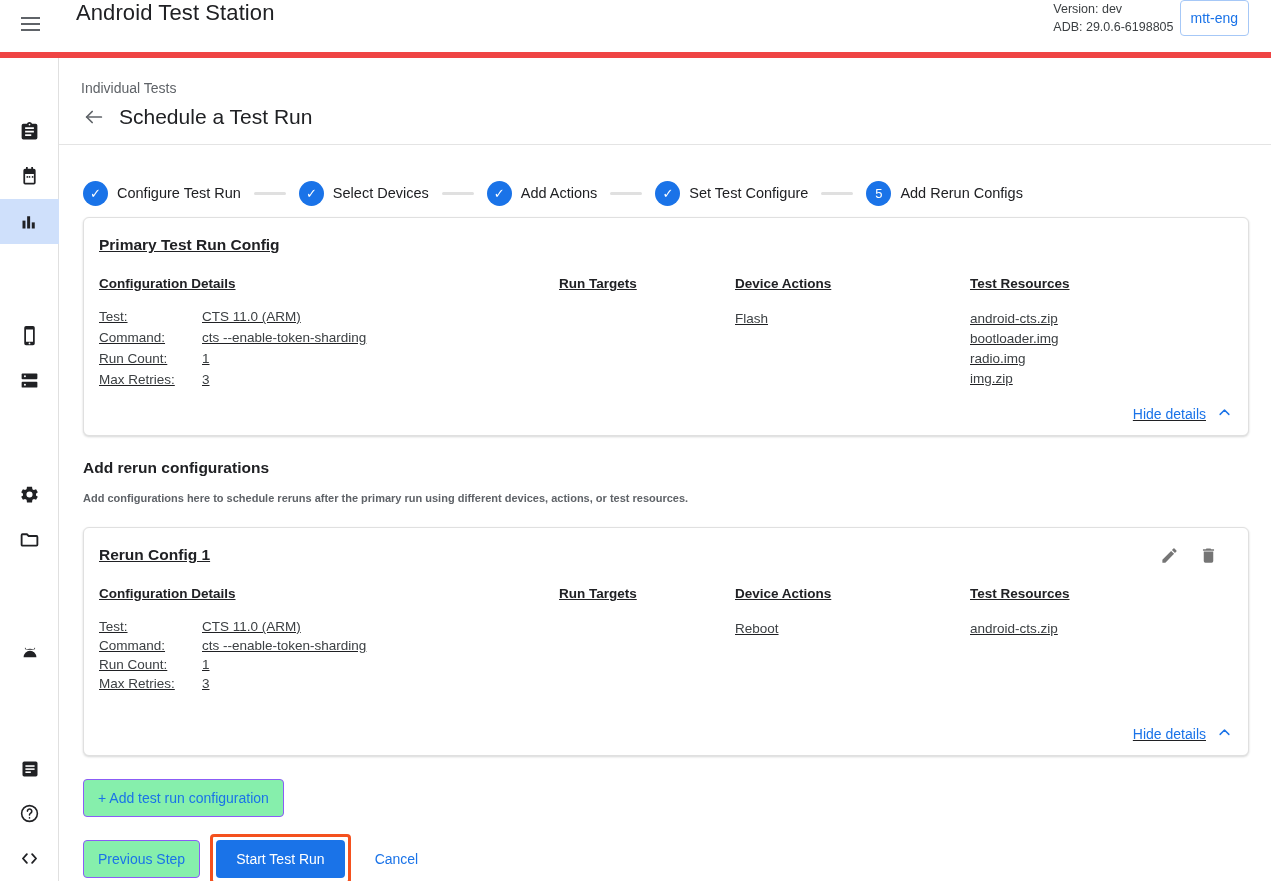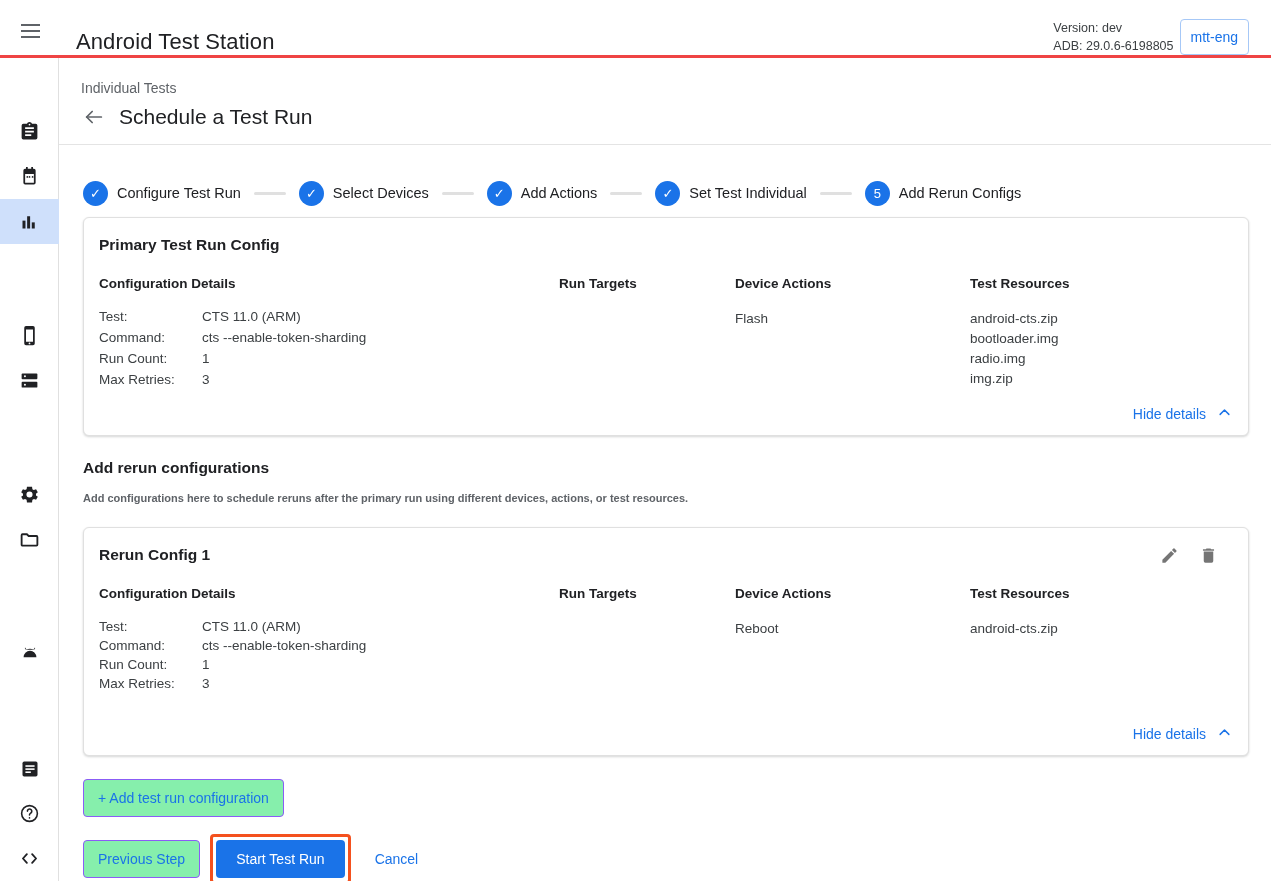--- a/index.html
+++ b/index.html
@@ -9,22 +9,22 @@
     background: #ffffff;
     font-family: "Liberation Sans", sans-serif;
     color: #202124;
     overflow: hidden;
   }
 
   
   .topbar {
     position: absolute; left: 0; top: 0; width: 1271px; height: 58px;
     background: #ffffff;
-    border-bottom: 3px solid #ef4444;
-    display: flex; align-items: flex-end;
+    border-bottom: 6px solid #ef4444;
+    display: flex; align-items: flex-start;
   }
   .menu-btn {
     width: 48px; height: 48px; margin-left: 6px;
     display: flex; align-items: center; justify-content: center;
     cursor: pointer; border-radius: 50%;
   }
   .menu-btn span {
     display: block; width: 19px; height: 2px; background: #5f6368;
     position: relative;
   }
@@ -105,20 +105,21 @@
   }
 
   
   .card {
     background: #fff;
     border: 1px solid #e0e0e0;
     border-radius: 6px;
     box-shadow: 0 1px 2px rgba(60,64,67,0.14), 0 1px 3px rgba(60,64,67,0.08);
     margin: 0 22px 0 24px;
     position: relative;
+    text-decoration: underline;
   }
   .card-inner { padding: 18px 22px 12px 15px; }
   .card-title {
     font-size: 15.5px; font-weight: 700; color: #202124;
     margin: 0 0 22px 0;
   }
   .card-title-row { display: flex; align-items: flex-start; }
   .card-actions { margin-left: auto; display: flex; gap: 20px; padding-right: 8px; }
   .icon-btn { cursor: pointer; color: #757575; display: flex; }
 
@@ -312,21 +313,21 @@
       <div class="step-label">Select Devices</div>
     </div>
     <div class="step-line"></div>
     <div class="step">
       <div class="step-circle">✓</div>
       <div class="step-label">Add Actions</div>
     </div>
     <div class="step-line"></div>
     <div class="step">
       <div class="step-circle">✓</div>
-      <div class="step-label">Set Test Individual</div>
+      <div class="step-label">Set Test Configure</div>
     </div>
     <div class="step-line"></div>
     <div class="step">
       <div class="step-circle">5</div>
       <div class="step-label">Add Rerun Configs</div>
     </div>
   </div>
 
   <div class="card">
     <div class="card-inner">

